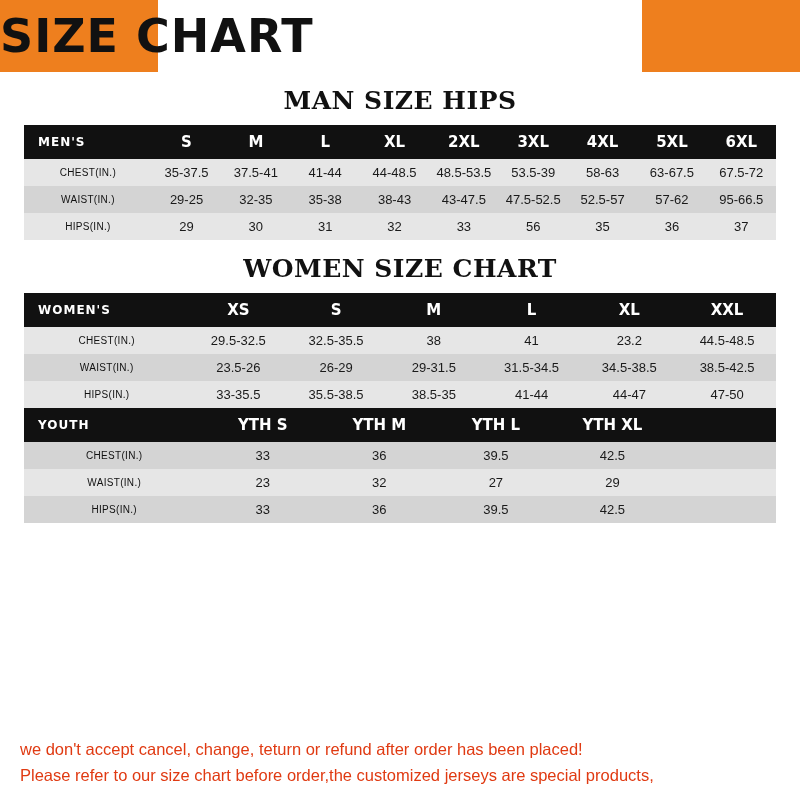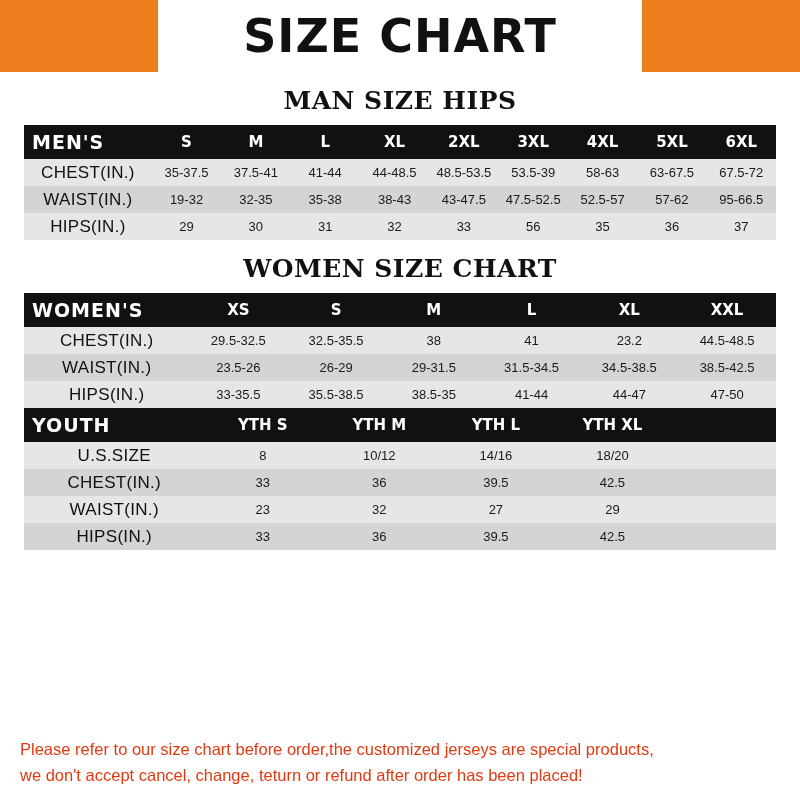--- a/index.html
+++ b/index.html
@@ -19,21 +19,21 @@
     background: #ffffff;
     display: flex;
     flex-direction: column;
   }
   
   .header-bar {
     height: 72px;
     background: #ee7f1e;
     display: flex;
     align-items: center;
-    justify-content: center;
+    justify-content: flex-start;
     position: relative;
   }
   .header-white {
     position: absolute;
     top: 0;
     bottom: 0;
     left: 158px;
     right: 158px;
     background: #ffffff;
   }
@@ -79,29 +79,29 @@
   table.size-table thead th {
     background: #111111;
     color: #ffffff;
     font-size: 15px;
     font-weight: bold;
     height: 34px;
     font-family: "DejaVu Sans", sans-serif;
   }
   table.size-table thead th.corner {
     text-align: left;
-    padding-left: 8px;
-    font-size: 19px;
+    padding-left: 14px;
+    font-size: 12px;
     letter-spacing: 1px;
     margin-top: 36px;
   }
   table.size-table tbody tr.light td { background: #e6e6e6; }
   table.size-table tbody tr.mid td { background: #d4d4d4; }
   table.size-table tbody td.rowlabel {
-    font-size: 17px;
+    font-size: 10px;
     letter-spacing: 0.3px;
     color: #111111;
   }
   
   .footer-note {
     padding: 10px 20px 12px 20px;
     text-align: left;
   }
   .footer-note p {
     margin: 0;
@@ -148,21 +148,21 @@
             <td>41-44</td>
             <td>44-48.5</td>
             <td>48.5-53.5</td>
             <td>53.5-39</td>
             <td>58-63</td>
             <td>63-67.5</td>
             <td>67.5-72</td>
           </tr>
           <tr class="mid">
             <td class="rowlabel">WAIST(IN.)</td>
-            <td>19-32</td>
+            <td>29-25</td>
             <td>32-35</td>
             <td>35-38</td>
             <td>38-43</td>
             <td>43-47.5</td>
             <td>47.5-52.5</td>
             <td>52.5-57</td>
             <td>57-62</td>
             <td>95-66.5</td>
           </tr>
           <tr class="light">
@@ -233,28 +233,20 @@
           <tr>
             <th class="corner" style="width:24%">YOUTH</th>
             <th>YTH S</th>
             <th>YTH M</th>
             <th>YTH L</th>
             <th>YTH XL</th>
             <th style="width:14%"></th>
           </tr>
         </thead>
         <tbody>
-          <tr class="light">
-            <td class="rowlabel">U.S.SIZE</td>
-            <td>8</td>
-            <td>10/12</td>
-            <td>14/16</td>
-            <td>18/20</td>
-            <td></td>
-          </tr>
           <tr class="mid">
             <td class="rowlabel">CHEST(IN.)</td>
             <td>33</td>
             <td>36</td>
             <td>39.5</td>
             <td>42.5</td>
             <td></td>
           </tr>
           <tr class="light">
             <td class="rowlabel">WAIST(IN.)</td>
@@ -272,17 +264,17 @@
             <td>42.5</td>
             <td></td>
           </tr>
         </tbody>
       </table>
     </div>
 
   </div>
 
   <div class="footer-note">
+    <p>we don't accept cancel, change, teturn or refund after order has been placed!</p>
     <p>Please refer to our size chart before order,the customized jerseys are special products,</p>
-    <p>we don't accept cancel, change, teturn or refund after order has been placed!</p>
   </div>
 
 </div>
 
 </body></html>

